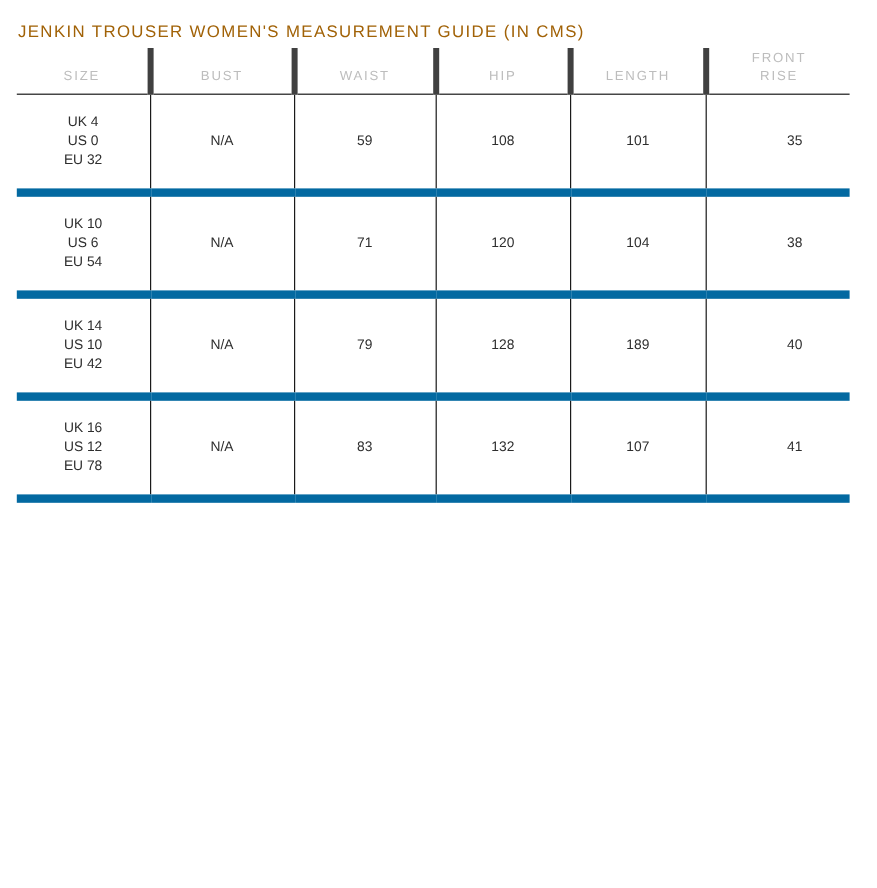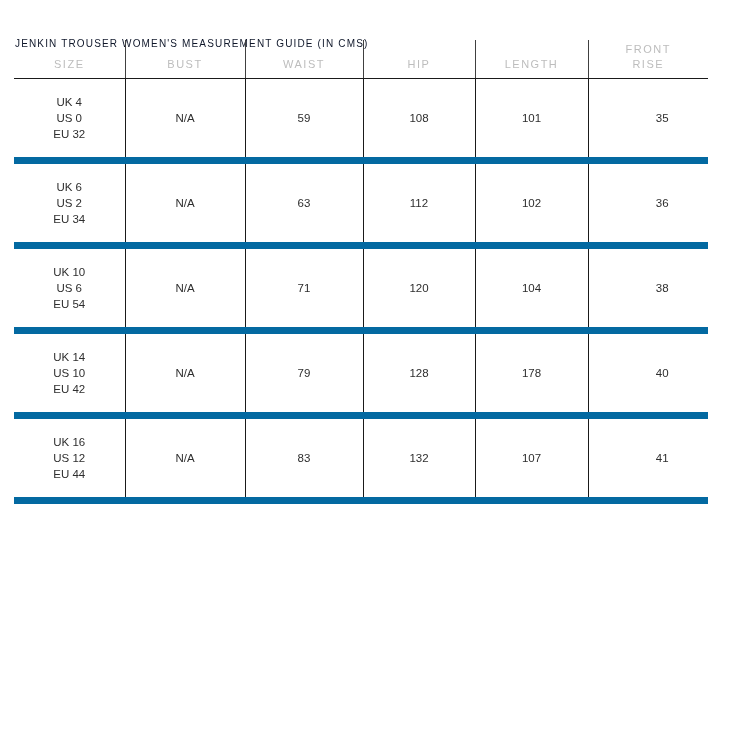--- a/index.html
+++ b/index.html
@@ -13,24 +13,24 @@
     font-family: "Liberation Sans", sans-serif;
     -webkit-font-smoothing: antialiased;
     overflow: hidden;
     position: relative;
   }
 
   
   .guide-title {
     position: absolute;
     left: 15px;
-    top: 38px;
-    font-size: 10px;
+    top: 18px;
+    font-size: 14px;
     letter-spacing: 1.15px;
-    color: #0f172a;
+    color: #a16207;
     white-space: nowrap;
     font-weight: 400;
   }
 
   
   .table-wrap {
     position: absolute;
     left: 14px;
     top: 40px;
     width: 694px;
@@ -55,21 +55,21 @@
   thead th {
     height: 32px;
     vertical-align: bottom;
     padding: 0 0 6px 0;
     text-align: center;
     font-weight: 400;
     font-size: 11px;
     letter-spacing: 1.5px;
     color: #bdbdbd;
     border-bottom: 1px solid #1a1a1a;
-    border-right: 1px solid #404040;
+    border-right: 5px solid #404040;
     line-height: 15px;
   }
   thead th.last-col { border-right: none; margin-left: 29px; }
 
   
   tbody td {
     height: 78px;
     text-align: center;
     vertical-align: middle;
     font-size: 11.5px;
@@ -123,34 +123,20 @@
           </td>
           <td>N/A</td>
           <td>59</td>
           <td>108</td>
           <td>101</td>
           <td class="last-col">35</td>
         </tr>
         <tr>
           <td>
             <div class="size-stack">
-              <span>UK 6</span>
-              <span>US 2</span>
-              <span>EU 34</span>
-            </div>
-          </td>
-          <td>N/A</td>
-          <td>63</td>
-          <td>112</td>
-          <td>102</td>
-          <td class="last-col">36</td>
-        </tr>
-        <tr>
-          <td>
-            <div class="size-stack">
               <span>UK 10</span>
               <span>US 6</span>
               <span>EU 54</span>
             </div>
           </td>
           <td>N/A</td>
           <td>71</td>
           <td>120</td>
           <td>104</td>
           <td class="last-col">38</td>
@@ -159,29 +145,29 @@
           <td>
             <div class="size-stack">
               <span>UK 14</span>
               <span>US 10</span>
               <span>EU 42</span>
             </div>
           </td>
           <td>N/A</td>
           <td>79</td>
           <td>128</td>
-          <td>178</td>
+          <td>189</td>
           <td class="last-col">40</td>
         </tr>
         <tr>
           <td>
             <div class="size-stack">
               <span>UK 16</span>
               <span>US 12</span>
-              <span>EU 44</span>
+              <span>EU 78</span>
             </div>
           </td>
           <td>N/A</td>
           <td>83</td>
           <td>132</td>
           <td>107</td>
           <td class="last-col">41</td>
         </tr>
       </tbody>
   </table>

